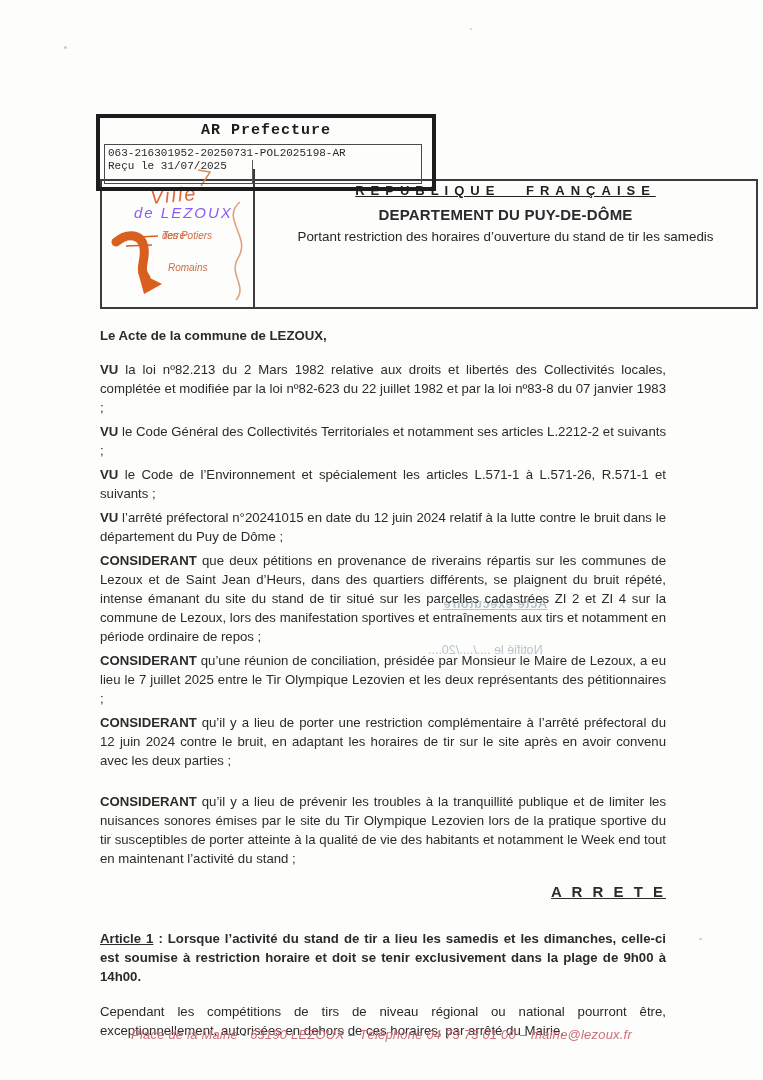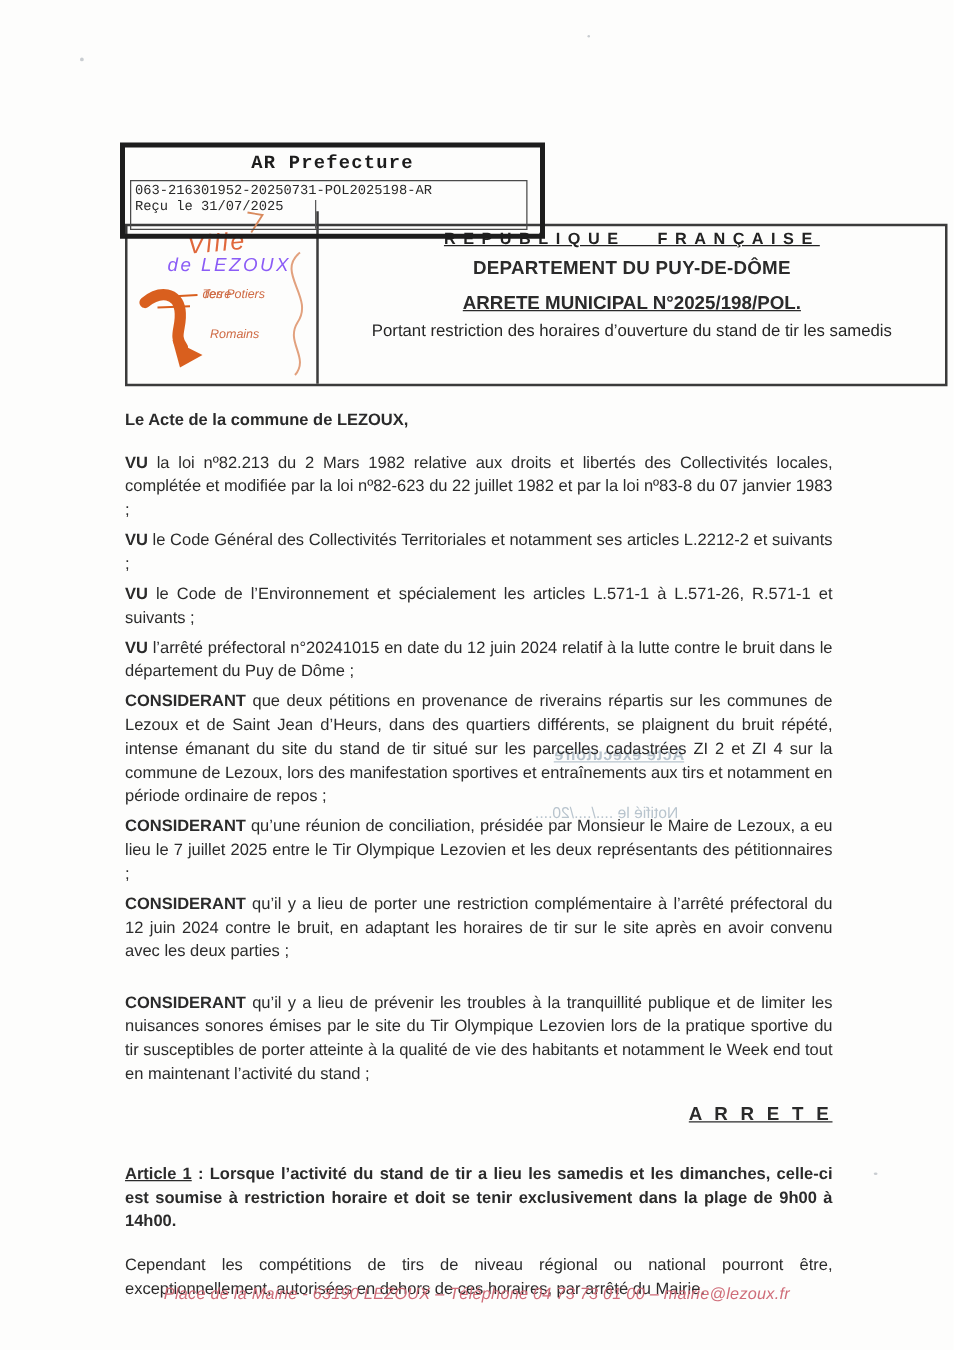--- a/index.html
+++ b/index.html
@@ -110,21 +110,20 @@
   <span class="speck s3"></span>
 
   <div class="bleed b1">Acte exécutoire</div>
   <div class="bleed b2">Notifié le ..../..../20....</div>
 
   <div class="header-box">
     <div class="header-vdiv"></div>
     <div class="header-right">
       <div class="republic">REPUBLIQUE FRANÇAISE</div>
       <div class="department">DEPARTEMENT DU PUY-DE-DÔME</div>
-      <div class="decree">ARRETE MUNICIPAL N°2025/198/POL.</div>
       <div class="hdr-subtitle">
         <span>Portant restriction des horaires d’ouverture du stand de tir les samedis</span><br>
       </div>
     </div>
   </div>
 
   <div class="logo">
     <svg class="logo-svg" width="158" height="140" viewBox="0 0 158 140">
 
       <path d="M 98 2 L 110 4 L 101 18" fill="none" stroke="#d98a5d" stroke-width="1.5"></path>

